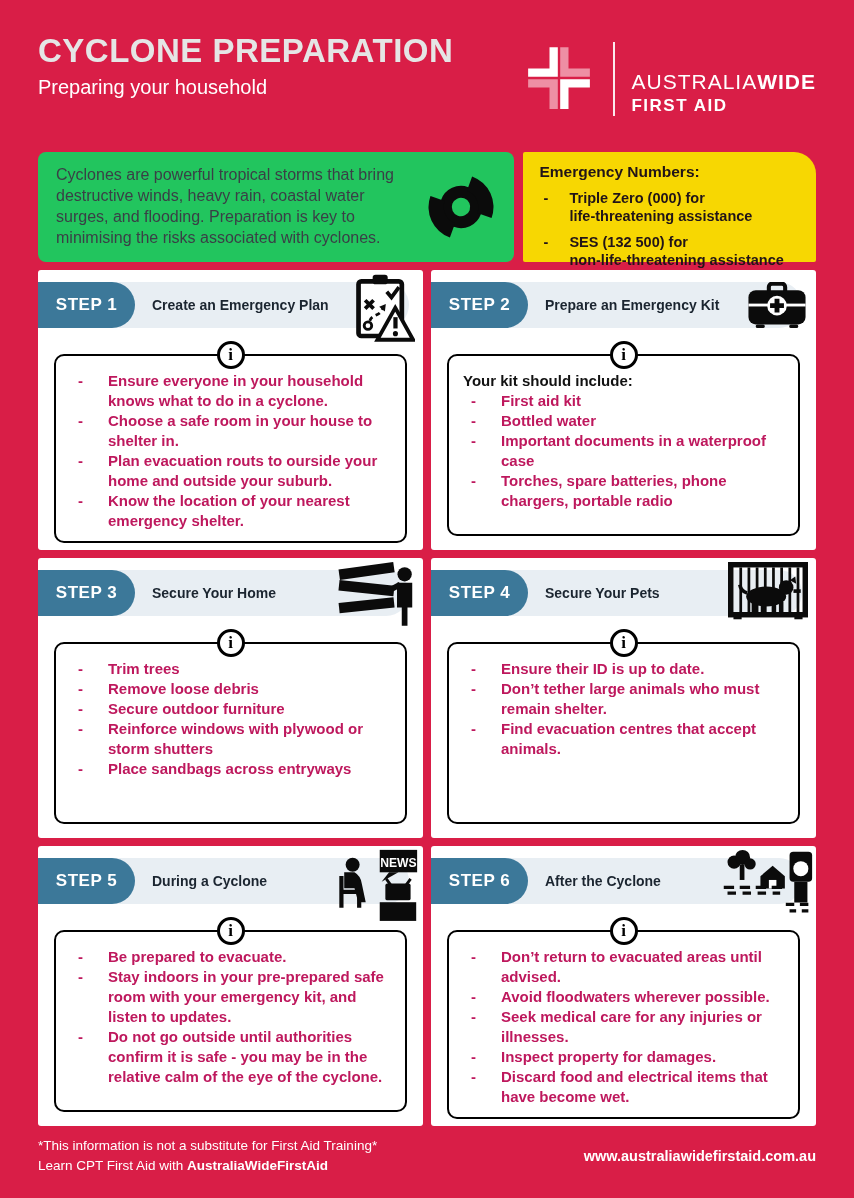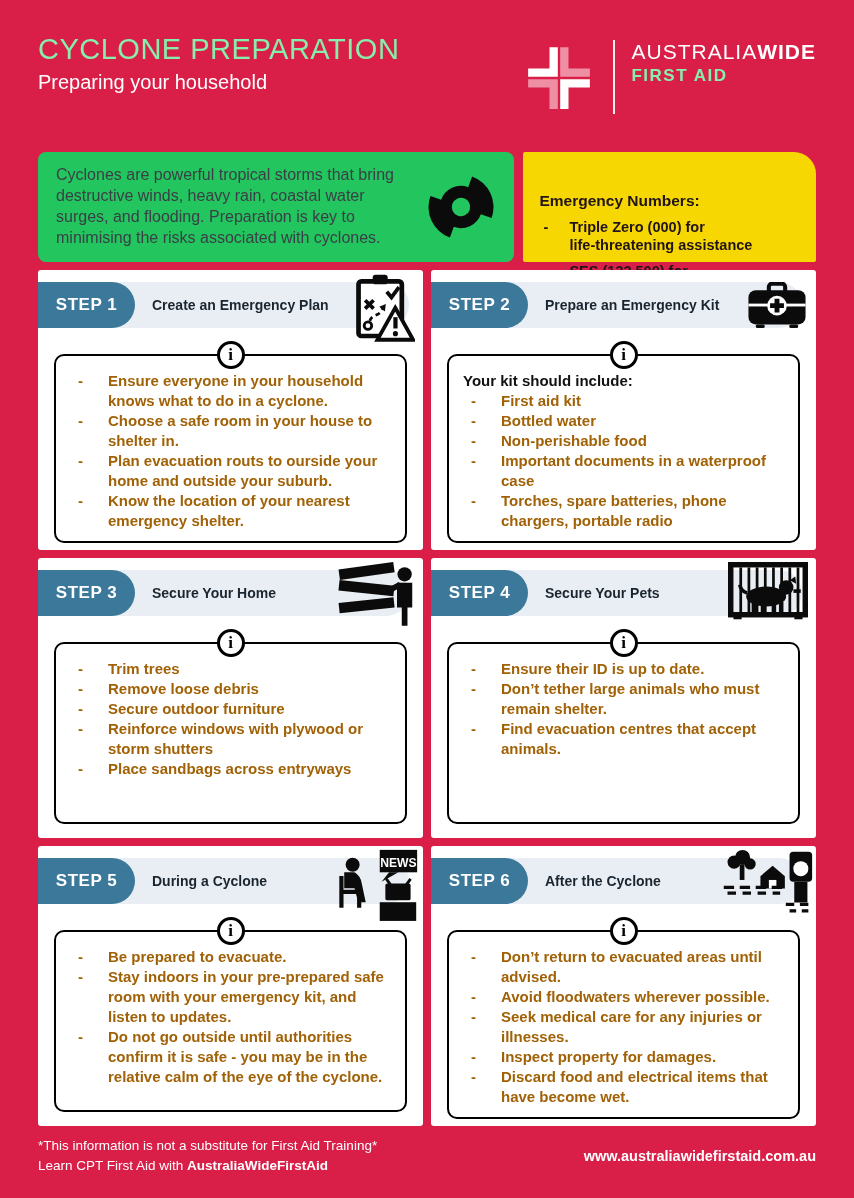--- a/index.html
+++ b/index.html
@@ -3,40 +3,40 @@
 <meta charset="utf-8">
 <style>
   * { margin:0; padding:0; box-sizing:border-box; }
   body { font-family:"Liberation Sans", sans-serif; }
   .page{
     width:854px; height:1198px; background:#D91E47; overflow:hidden;
     display:flex; flex-direction:column;
   }
   
   .header{ padding:34px 38px 0; height:148px; display:flex; justify-content:space-between; align-items:flex-start; }
-  .title{ color:#86efac; font-size:29px; font-weight:400; letter-spacing:.5px; line-height:1.05; }
+  .title{ color:#e5e5e5; font-size:33px; font-weight:700; letter-spacing:.5px; line-height:1.05; }
   .subtitle{ color:#fff; font-size:20px; font-weight:400; margin-top:7px; }
-  .logo{ display:flex; align-items:flex-start; margin-top:6px; }
+  .logo{ display:flex; align-items:flex-end; margin-top:6px; }
   .logo-divider{ width:2px; height:74px; background:rgba(255,255,255,.9); margin:0 16px; }
   .logo-text .l1{ color:#fff; font-size:21px; font-weight:400; letter-spacing:1px; }
   .logo-text .l1 b{ font-weight:800; }
-  .logo-text .l2{ color:#86efac; font-size:17px; font-weight:700; letter-spacing:1.5px; margin-top:2px; }
+  .logo-text .l2{ color:#ffffff; font-size:17px; font-weight:700; letter-spacing:1.5px; margin-top:2px; }
   
   .intro-row{ display:flex; gap:9px; margin:4px 38px 0; height:110px; }
   .intro-card{
     flex:1.68; background:#22c55e; border-radius:8px; display:flex; align-items:center;
     padding:10px 14px 10px 18px; gap:8px;
   }
   .intro-card p{ font-size:16px; font-weight:500; color:#3A3F46; line-height:1.3; flex:1; }
   .cyclone{ flex:none; }
   .emergency-card{
     flex:1; background:#F7D702; border-radius:2px 22px 2px 2px; padding:11px 12px 8px 16px;
     color:#211418;
   }
-  .em-heading{ font-size:15.5px; font-weight:800; margin-bottom:3px;margin-top:29px; }
+  .em-heading{ font-size:15.5px; font-weight:800; margin-bottom:3px; }
   .em-item{ display:flex; font-size:14.5px; font-weight:700; line-height:1.25; margin-top:8px; }
   .em-item::before{ content:"-"; width:26px; flex:none; padding-left:4px; }
   
   .grid{ display:grid; grid-template-columns:1fr 1fr; gap:8px; margin:8px 38px 0; }
   .step-card{ height:280px; background:#fff; border-radius:3px; position:relative; display:flex; flex-direction:column; }
   .step-band{
     margin-top:12px; height:46px; width:calc(100% - 14px); background:#E8EEF3;
     border-radius:0 23px 23px 0; display:flex; align-items:center;
   }
   .step-badge{
@@ -50,21 +50,21 @@
     flex:1; margin:26px 16px 14px; border:2.5px solid #000; border-radius:10px;
     position:relative; padding:15px 10px 10px 14px;
   }
   .info-dot{
     position:absolute; top:-15px; left:50%; transform:translateX(-50%);
     width:28px; height:28px; border-radius:50%; background:#fff; border:3px solid #000;
     display:flex; align-items:center; justify-content:center;
     font-family:"Liberation Serif", serif; font-weight:700; font-size:17px; color:#000;
   }
   .lead{ font-size:15px; font-weight:700; color:#121212; line-height:1.33; }
-  .bullet{ display:flex; font-size:15px; font-weight:700; color:#a16207; line-height:1.33; }
+  .bullet{ display:flex; font-size:15px; font-weight:700; color:#be185d; line-height:1.33; }
   .bullet::before{ content:"-"; width:30px; flex:none; padding-left:8px; }
   .bullet span{ flex:1; }
   
   .footer{ flex:1; display:flex; align-items:center; justify-content:space-between; padding:4px 38px 16px; color:#fff; }
   .foot-left{ font-size:13.5px; line-height:1.5; font-weight:400; }
   .foot-left b{ font-weight:800; }
   .foot-right{ font-size:14.5px; font-weight:800; }
   svg text{ font-family:"Liberation Sans", sans-serif; }
 </style>
 </head>
@@ -165,23 +165,20 @@
         <rect x="53" y="52" width="11" height="4.5" rx="2" fill="#0B0B0B"></rect>
       </svg>
       <div class="info-box">
         <span class="info-dot">i</span>
         <div class="lead">Your kit should include:</div>
         <div class="bullet">
             <span>First aid kit</span>
           </div>
         <div class="bullet">
             <span>Bottled water</span>
-          </div>
-        <div class="bullet">
-            <span>Non-perishable food</span>
           </div>
         <div class="bullet">
             <span>Important documents in a waterproof case</span>
           </div>
         <div class="bullet">
             <span>Torches, spare batteries, phone chargers, portable radio</span>
           </div>
       </div>
     </div>
 

